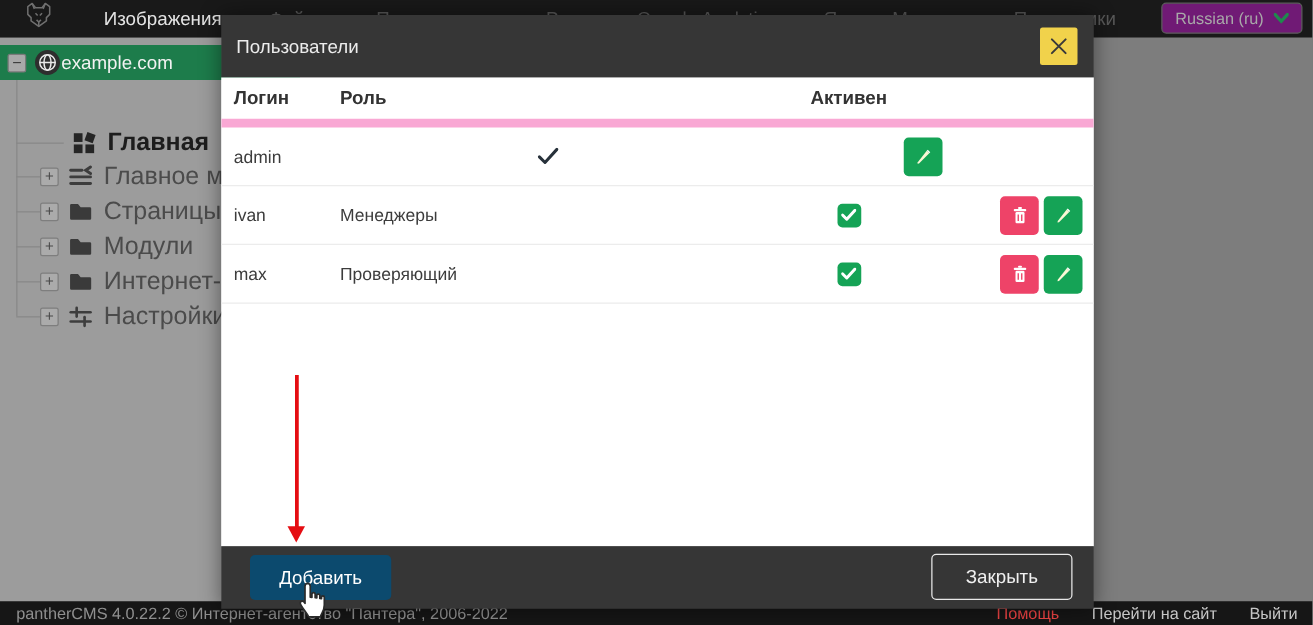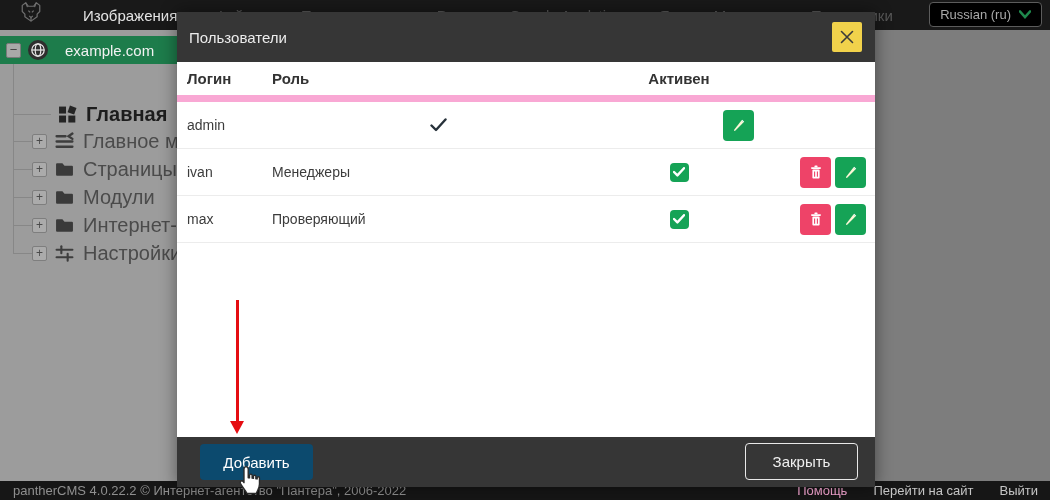--- a/index.html
+++ b/index.html
@@ -6,51 +6,51 @@
   html,body { width:1050px; height:500px; overflow:hidden; }
   body { font-family:"Liberation Sans", sans-serif; background:#7d7d7d; position:relative; }
 
   
   .topnav { position:absolute; left:0; top:0; width:1050px; height:30px; background:#191919;
             display:flex; align-items:center; z-index:3; }
   .logo { width:30px; height:28px; margin-left:16px; flex:0 0 auto; }
   .nav-items { display:flex; align-items:center; margin-left:26px; gap:27px; }
   .nav-item { color:#585858; font-size:15px; white-space:nowrap; cursor:pointer;margin-left:11px; }
   .nav-item.active { color:#e4e4e4; }
-  .lang-select { position:absolute; right:8px; top:2px; height:25px; background:#000000;
+  .lang-select { position:absolute; right:8px; top:2px; height:25px; background:#701a75;
                  border:1px solid #5c5c5c; border-radius:4px; display:flex; align-items:center;
                  gap:8px; padding:0 10px; cursor:pointer; }
   .lang-select span { color:#a9a9a9; font-size:13px; }
 
   
   .sidebar { position:absolute; left:0; top:30px; width:240px; height:452px; background:#9c9c9c; z-index:1; }
   .site-row { position:absolute; left:0; top:6px; width:240px; height:28px; background:#1d7c4b;
               display:flex; align-items:center; cursor:pointer; }
   .collapse-box { width:15px; height:15px; margin-left:6px; background:#a9a9a9; border:1px solid #7a7a7a;
                   color:#3f3f3f; font-size:13px; line-height:12px; text-align:center; border-radius:2px; flex:0 0 auto; }
   .globe { width:22px; height:22px; margin-left:6px; flex:0 0 auto; }
-  .site-name { color:#f2f2f2; font-size:15px; margin-left:16px; }
+  .site-name { color:#f2f2f2; font-size:15px; margin-left:0; }
 
   .tree { position:absolute; left:0; top:34px; width:240px; }
   .tree-item { position:absolute; left:0; height:28px; display:flex; align-items:center; cursor:pointer; }
   .tree-item .label { color:#4b4b4b; font-size:20px; margin-left:9px; white-space:nowrap; }
   .tree-item.active .label { color:#1d1d1d; font-weight:bold; }
   .plus-box { width:15px; height:15px; background:#ababab; border:1px solid #7e7e7e; color:#4a4a4a;
               font-size:12px; line-height:12px; text-align:center; border-radius:2px; flex:0 0 auto; }
   .tico { width:19px; height:19px; margin-left:8px; flex:0 0 auto; }
   .vline { position:absolute; width:1px; background:#878787; }
   .hline { position:absolute; height:1px; background:#878787; }
 
   
   .page-footer { position:absolute; left:0; top:481px; width:1050px; height:19px; background:#161616;
                  display:flex; align-items:center; z-index:2; }
   .copyright { color:#8f8f8f; font-size:13px; margin-left:13px; }
   .footer-links { position:absolute; right:12px; display:flex; gap:26px; }
   .footer-link { font-size:13px; color:#c6c6c6; cursor:pointer; }
-  .footer-link.dim { color:#f9a8d4; }
+  .footer-link.dim { color:#ef4444; }
 
   
   .modal { position:absolute; left:177px; top:12px; width:698px; height:475px; z-index:10;
            box-shadow:0 0 16px rgba(0,0,0,0.45); display:flex; flex-direction:column; }
   .modal-header { height:50px; background:#363636; display:flex; align-items:center; flex:0 0 auto; }
   .modal-title { color:#ececec; font-size:15px; margin-left:12px; }
   .close-btn { position:absolute; right:13px; top:10px; width:30px; height:30px; background:#f1d24b;
                border:none; border-radius:2px; cursor:pointer; display:flex; align-items:center; justify-content:center; }
   .modal-body { background:#ffffff; flex:1 1 auto; overflow:hidden; }
   .thead, .trow { display:grid; grid-template-columns:85px 332px 150px 1fr; align-items:center;

